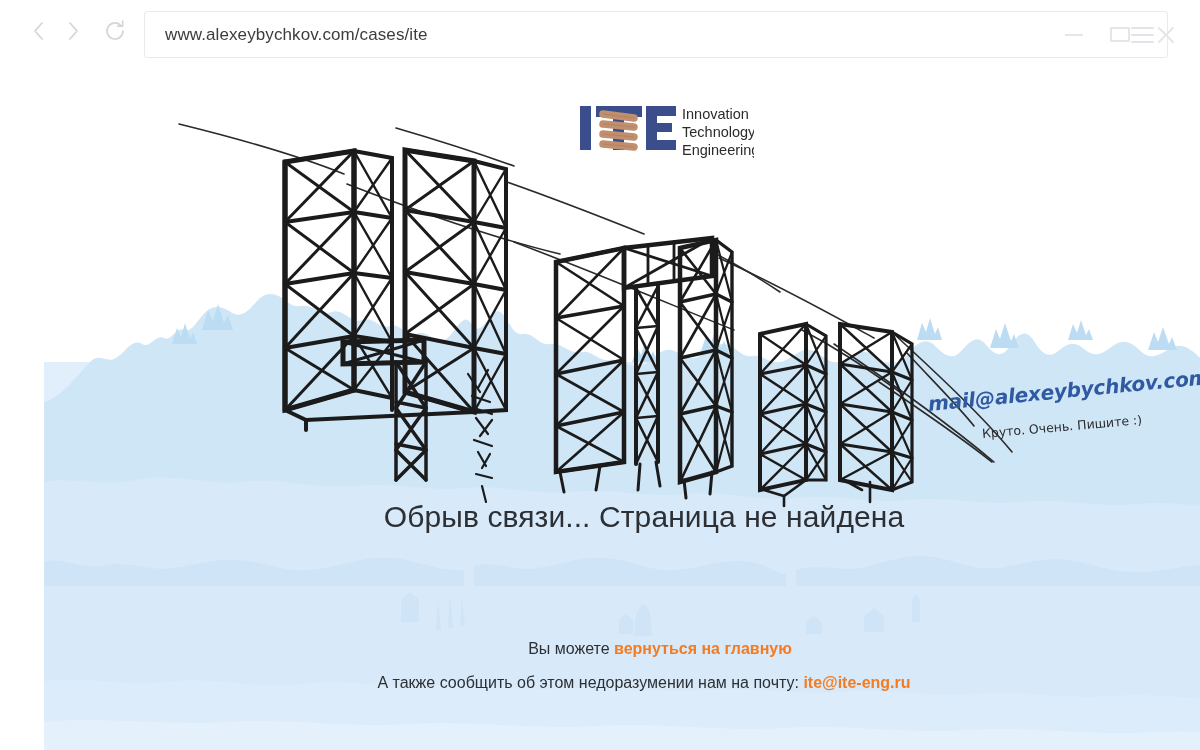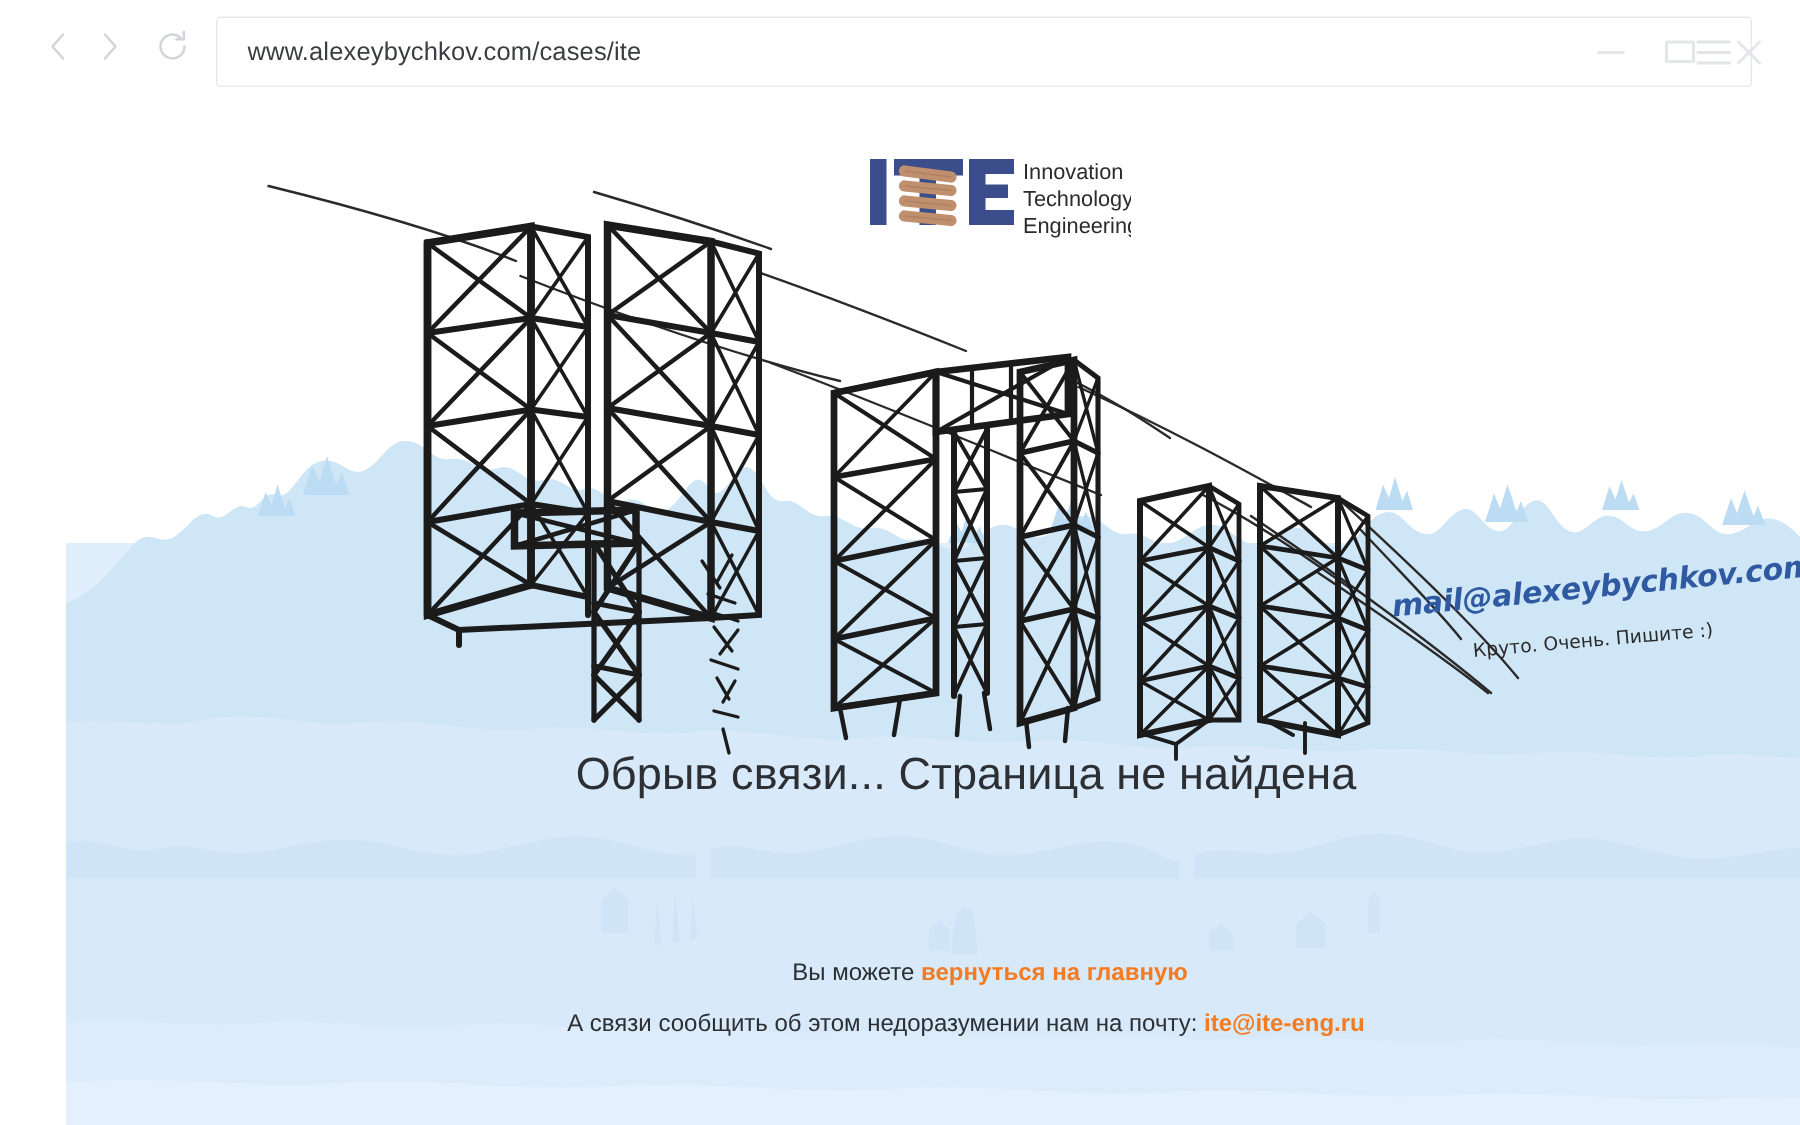--- a/index.html
+++ b/index.html
@@ -660,18 +660,18 @@
     <div class="handwrite-email">mail@alexeybychkov.com</div>
     <div class="handwrite-sub">Круто. Очень. Пишите :)</div>
 
     <div class="headline">Обрыв связи... Страница не найдена</div>
 
     <div class="footer-lines">
       <div class="footer-line-1">
         <span>Вы можете </span><a class="link-orange" href="#">вернуться на главную</a>
       </div>
       <div class="footer-line-2">
-        <span>А связи сообщить об этом недоразумении нам на почту: </span><a class="link-orange" href="#">ite@ite-eng.ru</a>
+        <span>А также сообщить об этом недоразумении нам на почту: </span><a class="link-orange" href="#">ite@ite-eng.ru</a>
       </div>
     </div>
 
   </div>
 </div>
 
 </body></html>

